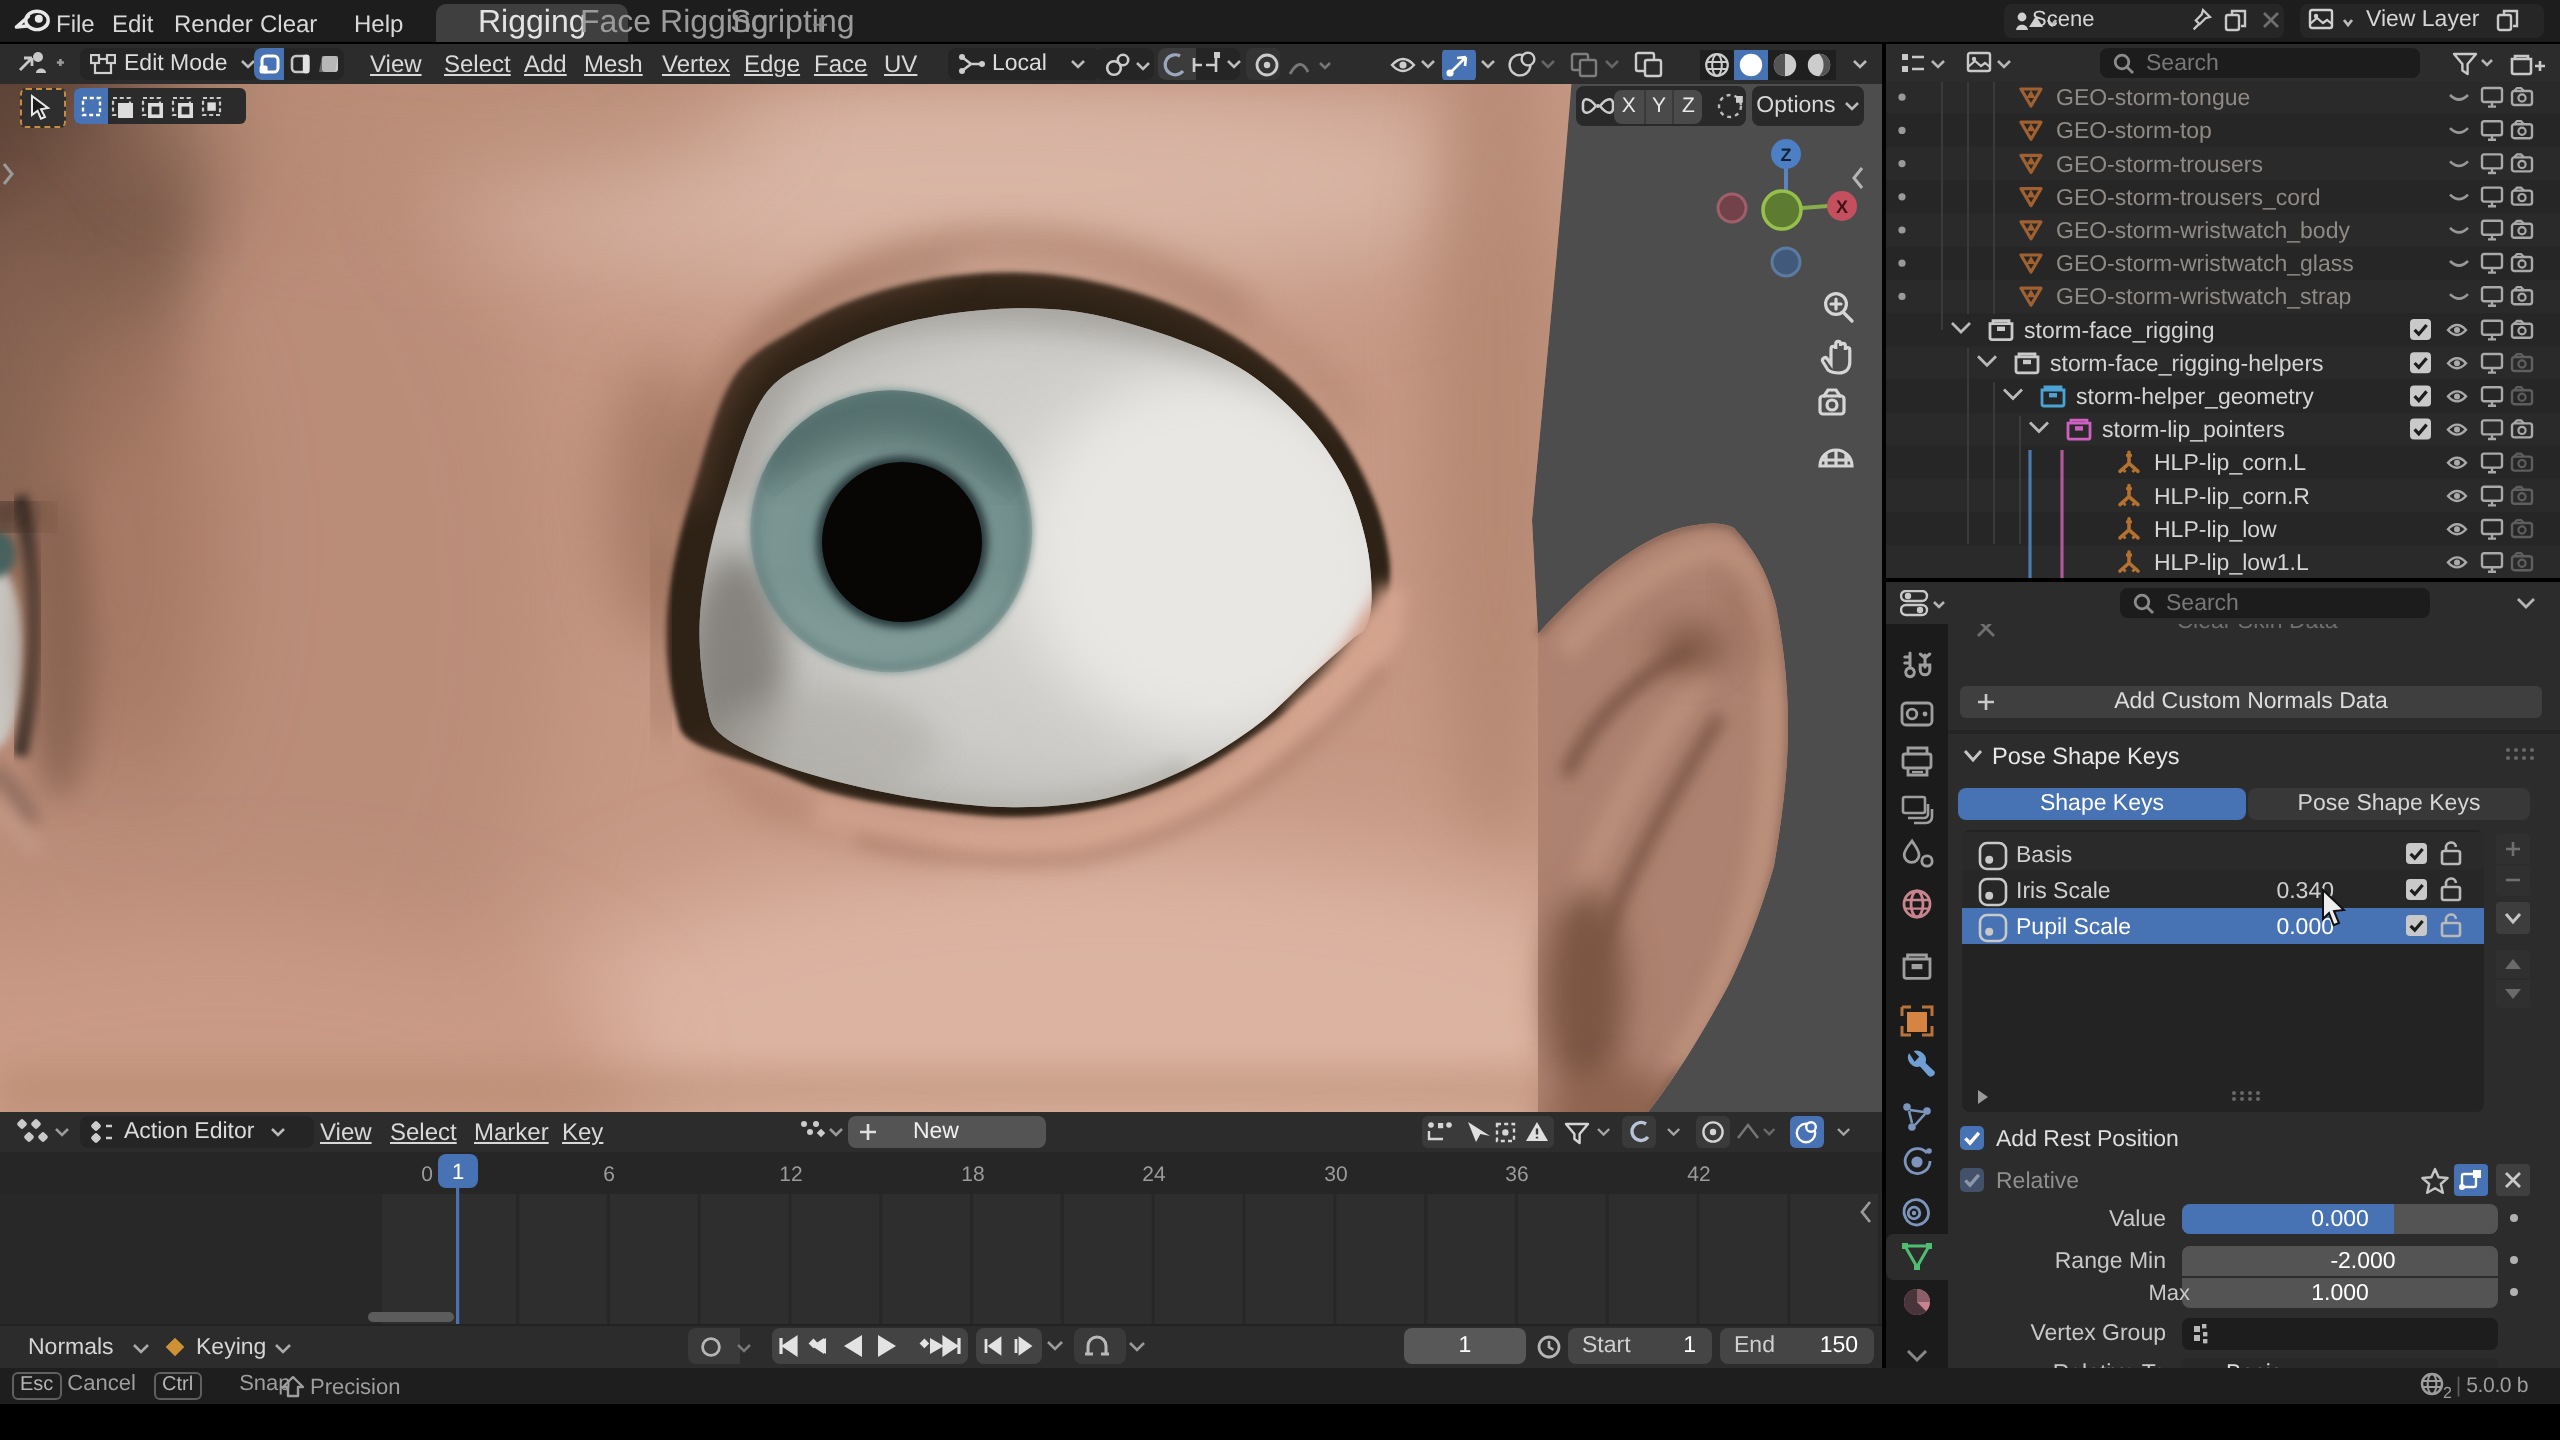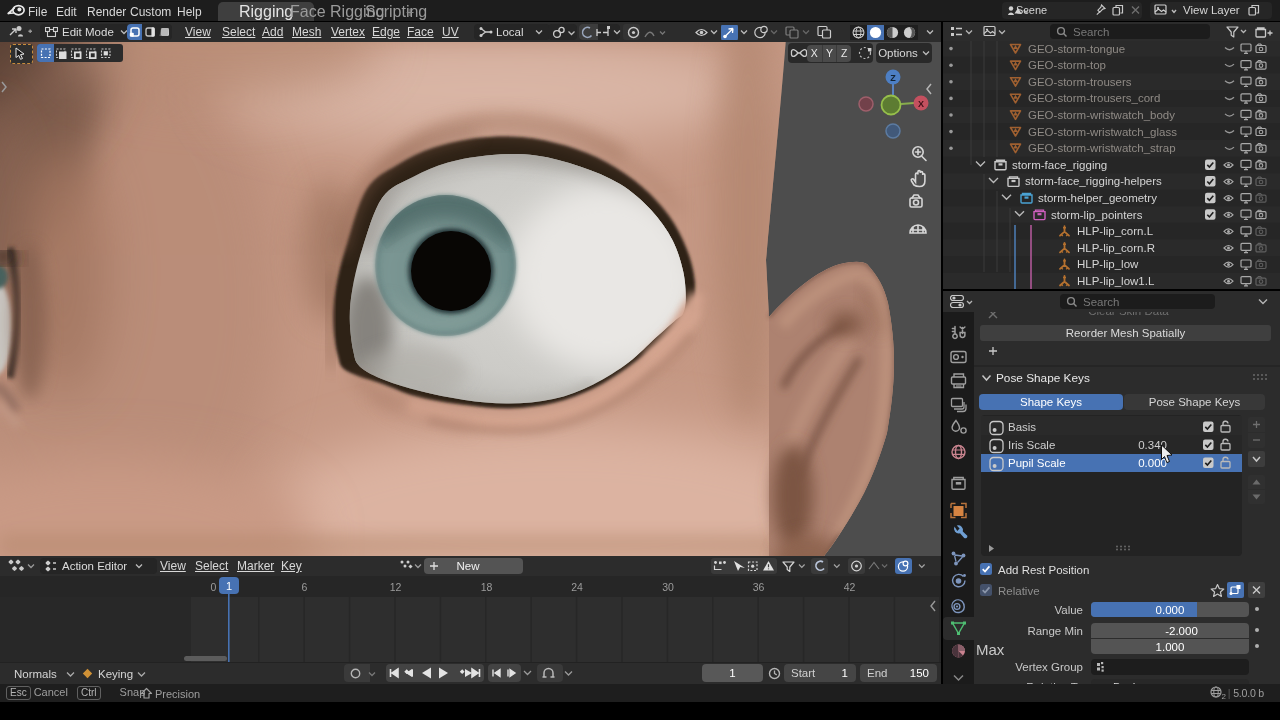--- a/index.html
+++ b/index.html
@@ -43,21 +43,21 @@
 
   <div id="topbar" class="abs">
     <svg class="abs" style="left:7px;top:2px" width="18" height="16" viewBox="0 0 18 16">
       <ellipse cx="11.5" cy="8.2" rx="5.6" ry="4.6" fill="none" stroke="#e8e8e8" stroke-width="1.7"></ellipse>
       <circle cx="12.4" cy="7.4" r="2" fill="#e8e8e8"></circle>
       <path d="M1.2 11.5 L7.2 6.2 M1.2 11.5 L6.6 11" stroke="#e8e8e8" stroke-width="1.7" stroke-linecap="round"></path>
     </svg>
     <div class="menu" style="left:28px">File</div>
     <div class="menu" style="left:56px">Edit</div>
     <div class="menu" style="left:87px">Render</div>
-    <div class="menu" style="left:130px">Custom</div>
+    <div class="menu" style="left:130px">Clear</div>
     <div class="menu" style="left:177px">Help</div>
     <div class="wstab active" style="left:218px">Rigging</div>
     <div class="wstab" style="left:269px">Face Rigging</div>
     <div class="wstab" style="left:344px">Scripting</div>
     <div class="wstab" style="left:400px;color:#8a8a8a;font-size:14px;padding:0 6px">+</div>
 
     <div class="abs" style="left:1002px;top:2px;width:140px;height:17px;background:#262626;border-radius:4px"></div>
     <svg class="abs" style="left:1006px;top:4px" width="24" height="13" viewBox="0 0 24 13">
       <circle cx="5" cy="4.5" r="2.2" fill="#d0d0d0"></circle>
       <path d="M2 11 C2.5 7.5 7.5 7.5 8 11 Z" fill="#d0d0d0"></path>
@@ -685,21 +685,21 @@
       <path d="M11 363.5 l4.5 4.5 4.5-4.5" stroke="#888" stroke-width="1.5" fill="none"></path>
     </svg>
 
     <div class="abs" style="left:31px;top:21px;width:306px;height:372px;background:#2c2c2c;overflow:hidden">
       <div class="abs" style="left:6px;top:0px;width:297px;height:9px;overflow:hidden">
         <div class="abs" style="left:0px;top:-7px;width:297px;text-align:center;font-size:11.5px;color:#6f6f6f">Clear Skin Data</div>
         <svg class="abs" style="left:8px;top:-3px" width="10" height="10" viewBox="0 0 10 10">
             <path d="M1 1 l8 8 M9 1 l-8 8" stroke="#6f6f6f" stroke-width="1.4"></path>
           </svg>
       </div>
-      <div class="abs" style="left:6px;top:13px;width:291px;height:16px;background:#3f3f3f;border-radius:3px;text-align:center;font-size:11.5px;color:#dcdcdc;line-height:16px">Reorder Mesh Spatially</div>
+      <div class="abs" style="left:6px;top:31px;width:291px;height:16px;background:#3f3f3f;border-radius:3px;text-align:center;font-size:11.5px;color:#dcdcdc;line-height:16px">Add Custom Normals Data</div>
       <svg class="abs" style="left:14px;top:34px" width="10" height="10" viewBox="0 0 10 10">
           <path d="M5 1 v8 M1 5 h8" stroke="#c9c9c9" stroke-width="1.3"></path>
         </svg>
       <div class="abs" style="left:0px;top:53px;width:306px;height:2px;background:#252525"></div>
 
       <svg class="abs" style="left:7px;top:62px" width="11" height="8" viewBox="0 0 11 8">
           <path d="M1.5 1.5 L5.5 6 L9.5 1.5" stroke="#c5c5c5" stroke-width="1.5" fill="none"></path>
         </svg>
       <div class="abs" style="left:22px;top:59px;font-size:11.8px;color:#e8e8e8">Pose Shape Keys</div>
       <svg class="abs" style="left:278px;top:61px" width="16" height="9" viewBox="0 0 16 9">
@@ -816,21 +816,21 @@
       <div class="abs" style="left:117px;top:290px;width:158px;height:15px;background:#545454;border-radius:4px"></div>
       <div class="abs" style="left:117px;top:290px;width:106px;height:15px;background:#4772b3;border-radius:4px 0 0 4px"></div>
       <div class="abs" style="left:0px;top:292px;width:109px;text-align:right;font-size:11.5px;color:#c8c8c8">Value</div>
       <div class="abs" style="left:117px;top:292px;width:158px;text-align:center;font-size:11.5px;color:#fff">0.000</div>
       <div class="abs" style="left:281px;top:295px;width:4px;height:4px;background:#b0b0b0;border-radius:50%"></div>
       <div class="abs" style="left:117px;top:311px;width:158px;height:15px;background:#545454;border-radius:4px 4px 0 0"></div>
       <div class="abs" style="left:0px;top:313px;width:109px;text-align:right;font-size:11.5px;color:#c8c8c8">Range Min</div>
       <div class="abs" style="left:117px;top:313px;width:181px;text-align:center;font-size:11.5px;color:#fff">-2.000</div>
       <div class="abs" style="left:281px;top:316px;width:4px;height:4px;background:#b0b0b0;border-radius:50%"></div>
       <div class="abs" style="left:117px;top:327px;width:158px;height:15px;background:#545454;border-radius:0 0 4px 4px"></div>
-      <div class="abs" style="left:2px;top:329px;width:109px;text-align:left;font-size:15px;color:#c8c8c8">Max</div>
+      <div class="abs" style="left:12px;top:329px;width:109px;text-align:right;font-size:11px;color:#c8c8c8">Max</div>
       <div class="abs" style="left:117px;top:329px;width:158px;text-align:center;font-size:11.5px;color:#fff">1.000</div>
       <div class="abs" style="left:281px;top:332px;width:4px;height:4px;background:#b0b0b0;border-radius:50%"></div>
 
       <div class="abs" style="left:0px;top:349px;width:109px;text-align:right;font-size:11.5px;color:#c8c8c8">Vertex Group</div>
       <div class="abs" style="left:117px;top:347px;width:158px;height:16px;background:#1d1d1d;border-radius:4px"></div>
       <svg class="abs" style="left:122px;top:350px" width="12" height="11" viewBox="0 0 12 11">
         <g fill="#b9b9b9">
             <rect x="1" y="1" width="3" height="3"></rect>
             <rect x="5" y="0" width="2.2" height="2.2"></rect>
             <rect x="1" y="5.5" width="3" height="3"></rect>

